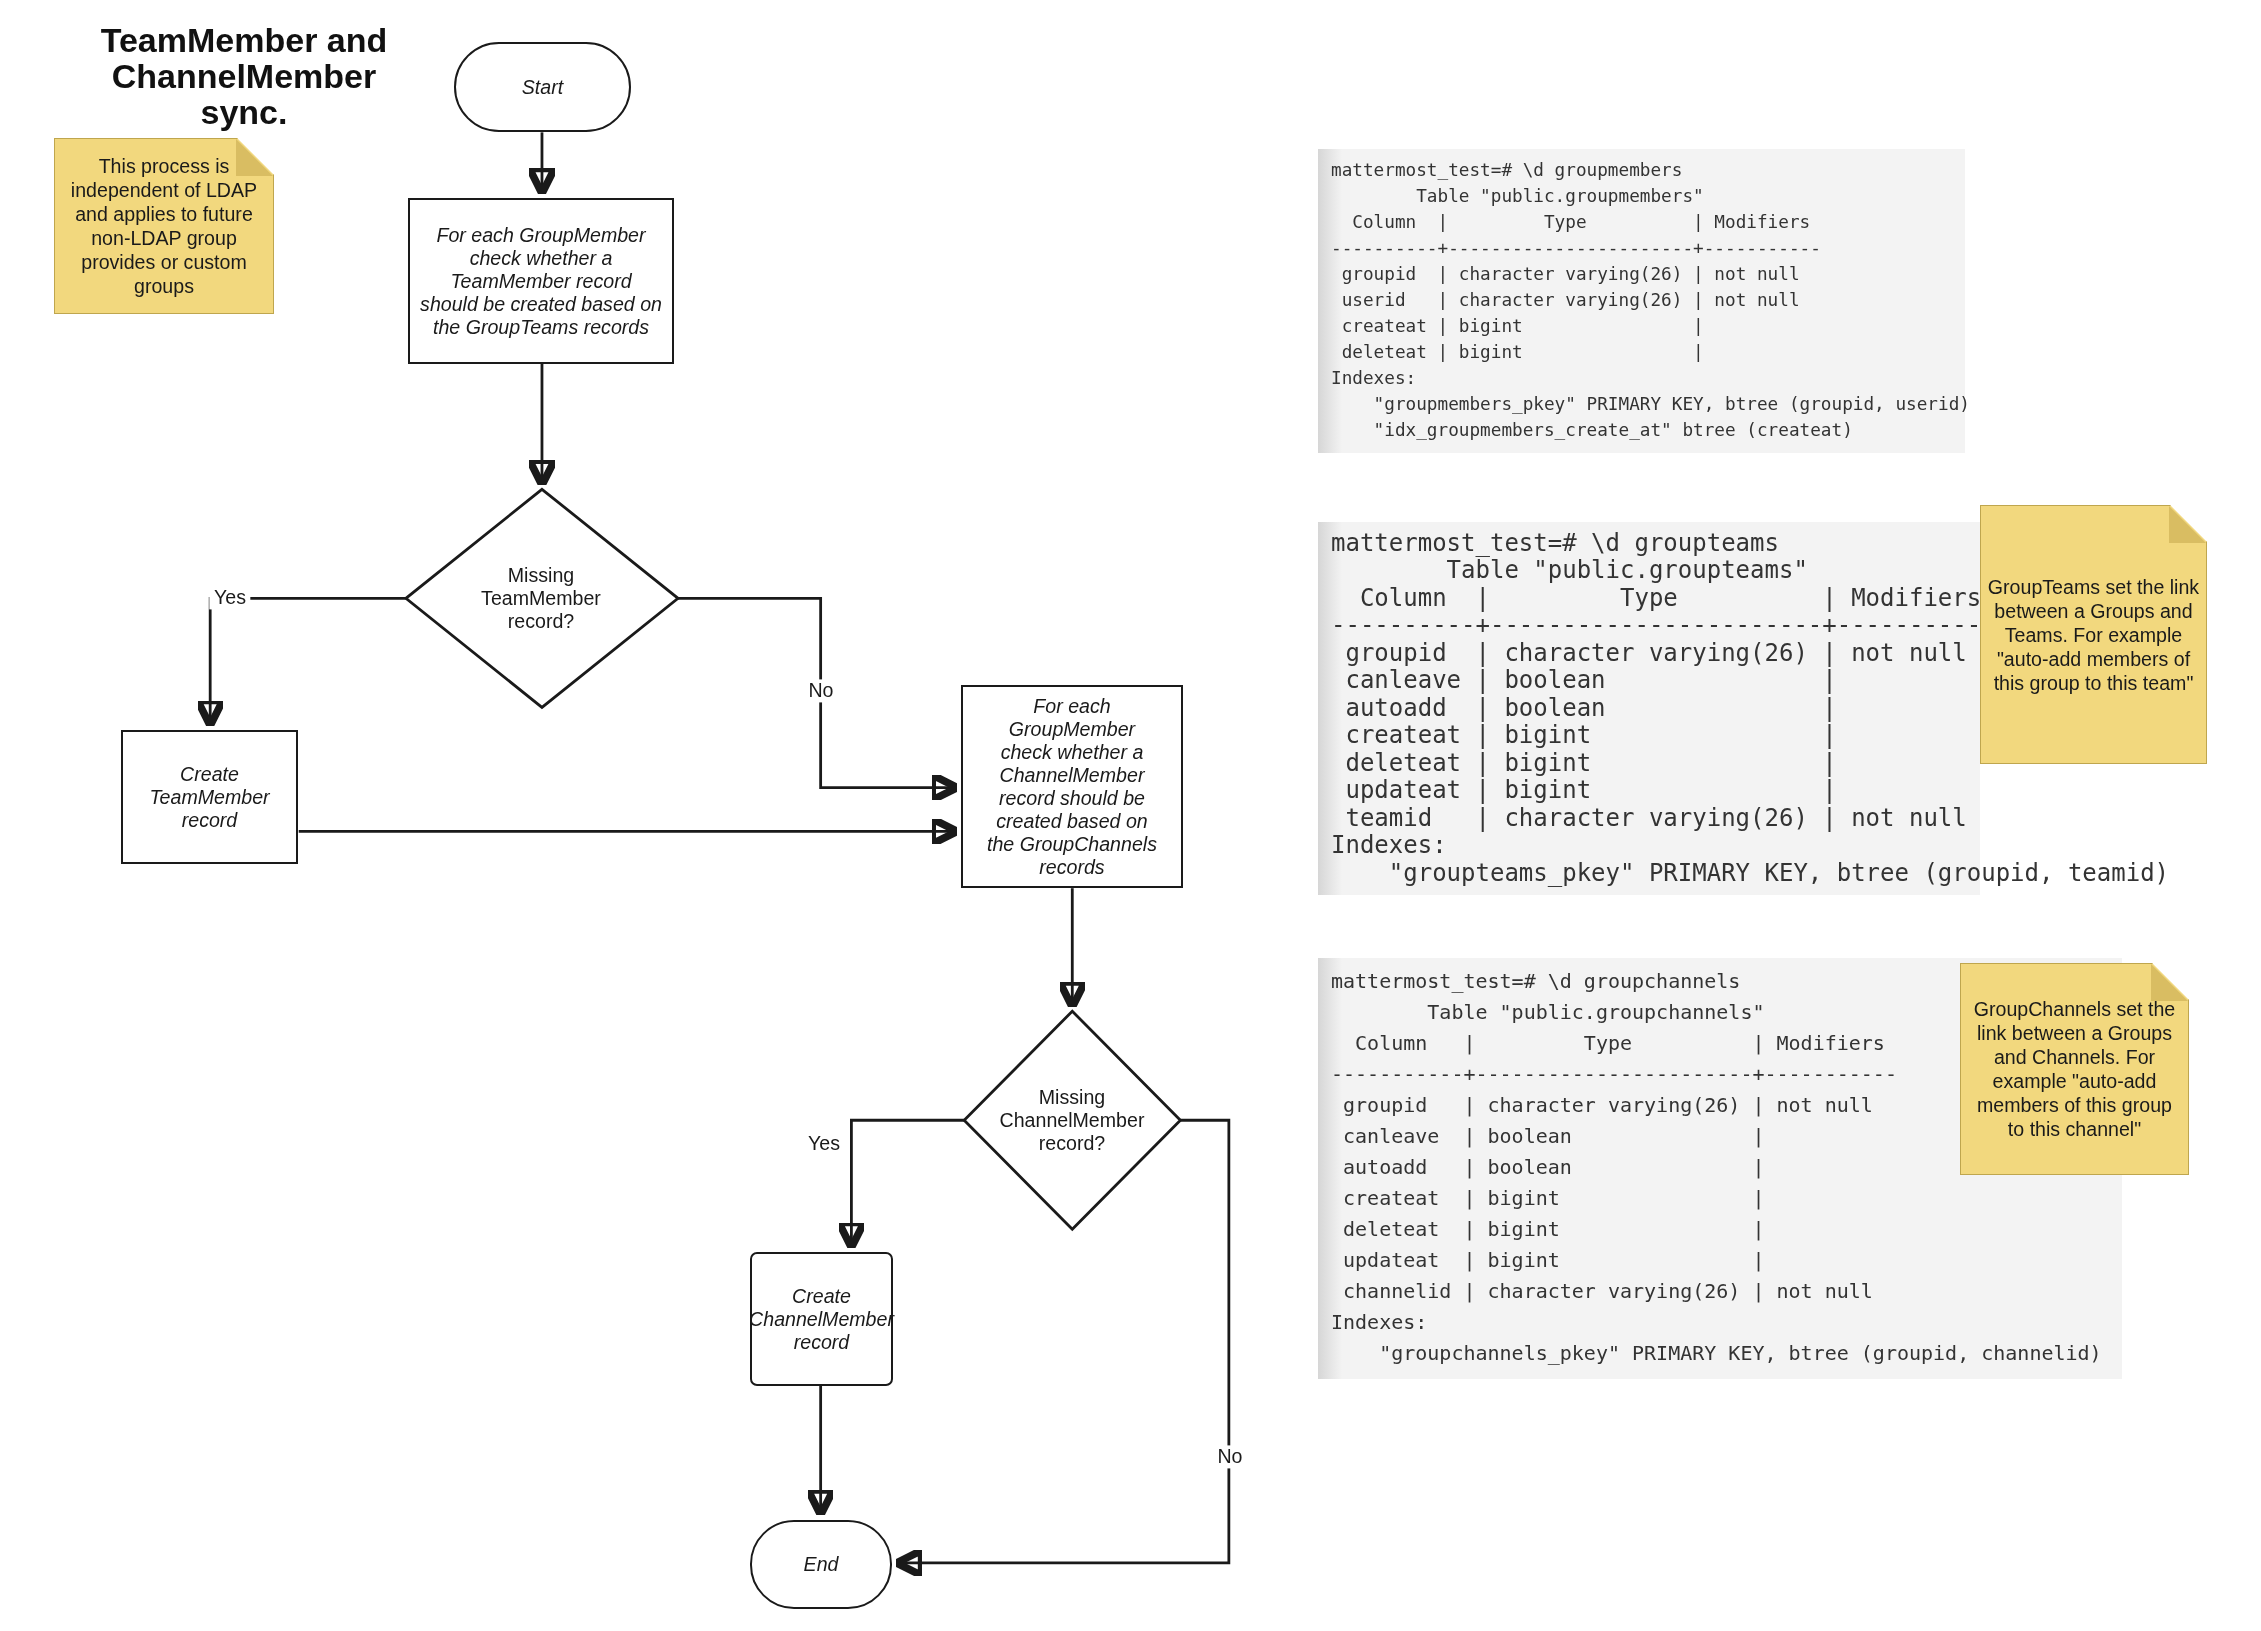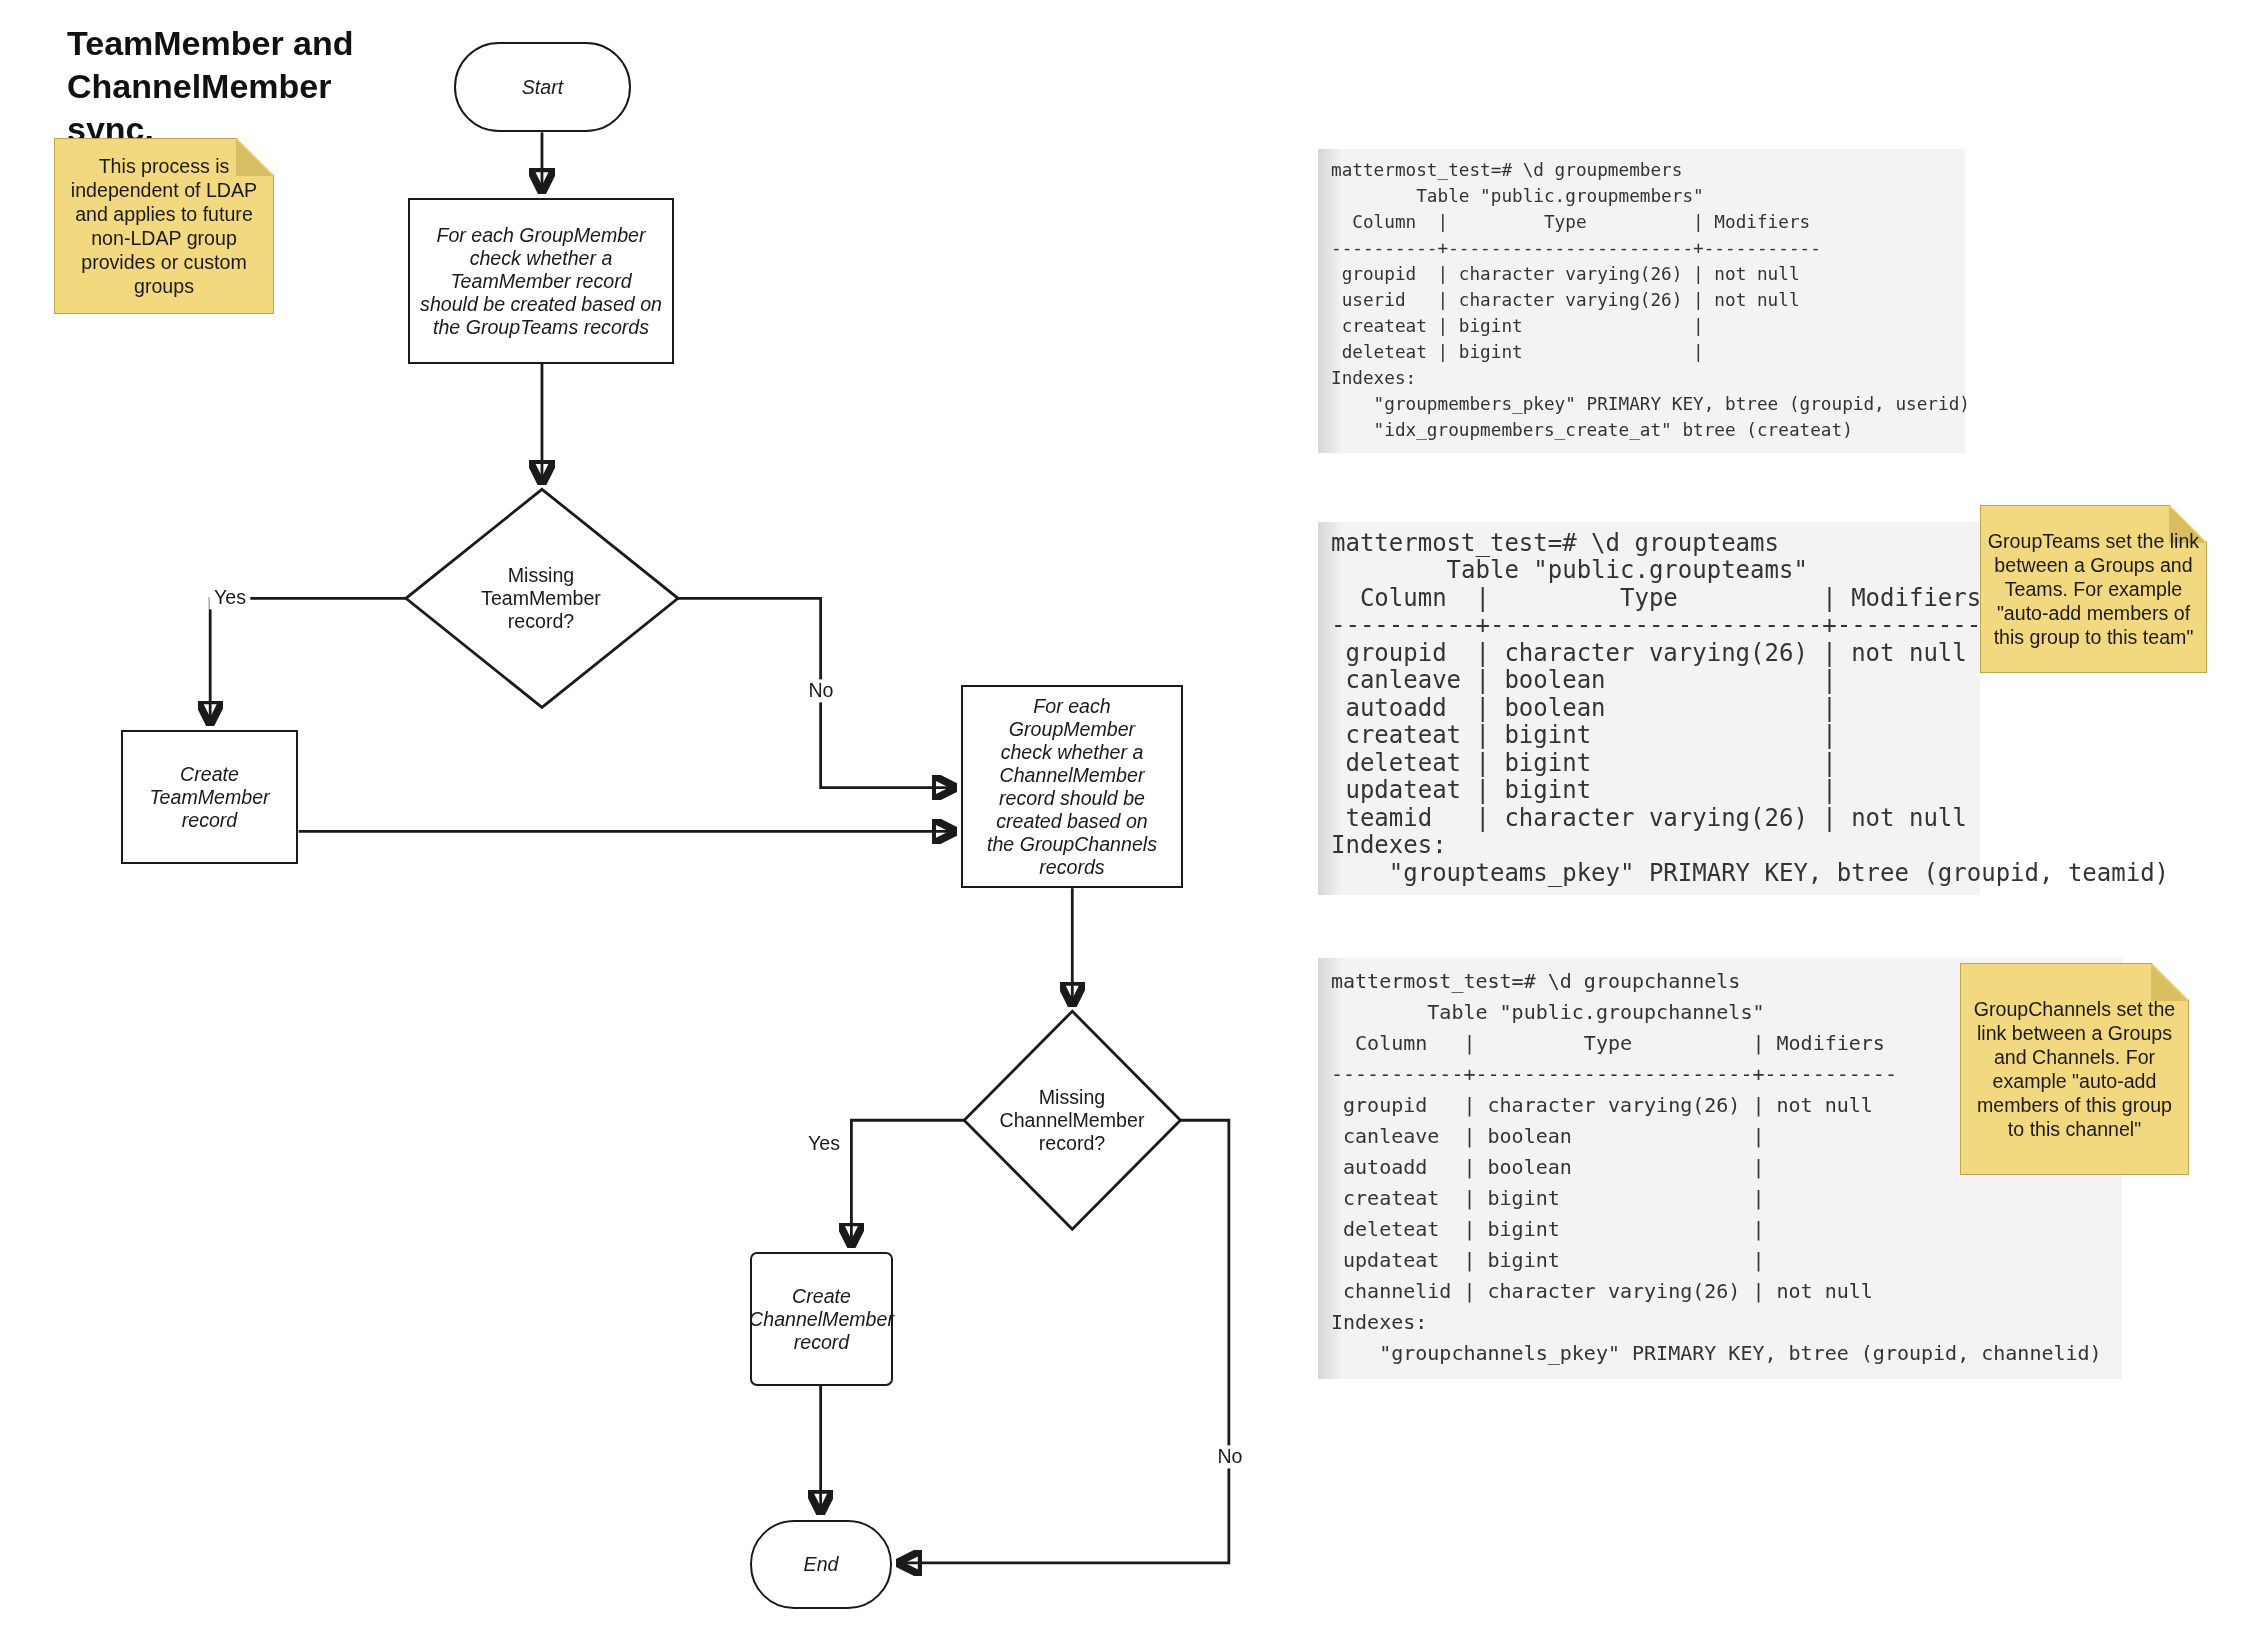--- a/index.html
+++ b/index.html
@@ -40,22 +40,22 @@
   .branch-label {
     position: absolute; z-index: 3;
     transform: translate(-50%, -50%);
     background: #ffffff; padding: 0.9px 4.7px;
     font-size: 19.6px; line-height: 21.4px;
   }
 
   
   .page-title {
     position: absolute; left: 67px; top: 22.4px; width: 354px; z-index: 2;
-    font-size: 34px; line-height: 43px; font-weight: bold;
-    color: #111;
+    font-size: 34px; line-height: 36px; font-weight: bold;
+    text-align: center; color: #111;
   }
 
   
   .note {
     position: absolute; z-index: 4;
     background: #f2d87e;
     border: 1.9px solid #bfa64e;
     clip-path: polygon(0 0, calc(100% - 37px) 0, 100% 37px, 100% 100%, 0 100%);
     display: flex; align-items: center; justify-content: center;
     text-align: center; font-size: 19.6px; line-height: 24px;
@@ -110,21 +110,21 @@
     <path d="M1266,1202 L1318,1202 L1318,1677 L964,1677" marker-end="url(#arrow)"></path>
   </svg>
 
   <div class="page-title">TeamMember and ChannelMember sync.</div>
 
   <div class="note" style="left:54px; top:138px; width:220px; height:176px;">
     <span class="fold"></span>
     <span class="note-text">This process is independent of LDAP and applies to future non-LDAP group provides or custom groups</span>
   </div>
 
-  <div class="note" style="left:1980px; top:505px; width:227px; height:168px;">
+  <div class="note" style="left:1980px; top:505px; width:227px; height:259px;">
     <span class="fold"></span>
     <span class="note-text">GroupTeams set the link between a Groups and Teams. For example "auto-add members of this group to this team"</span>
   </div>
 
   <div class="note" style="left:1960px; top:963px; width:229px; height:212px;">
     <span class="fold"></span>
     <span class="note-text">GroupChannels set the link between a Groups and Channels. For example "auto-add members of this group to this channel"</span>
   </div>
 
   <div class="node terminal" style="left:454px; top:42px; width:177px; height:90px;">Start</div>

